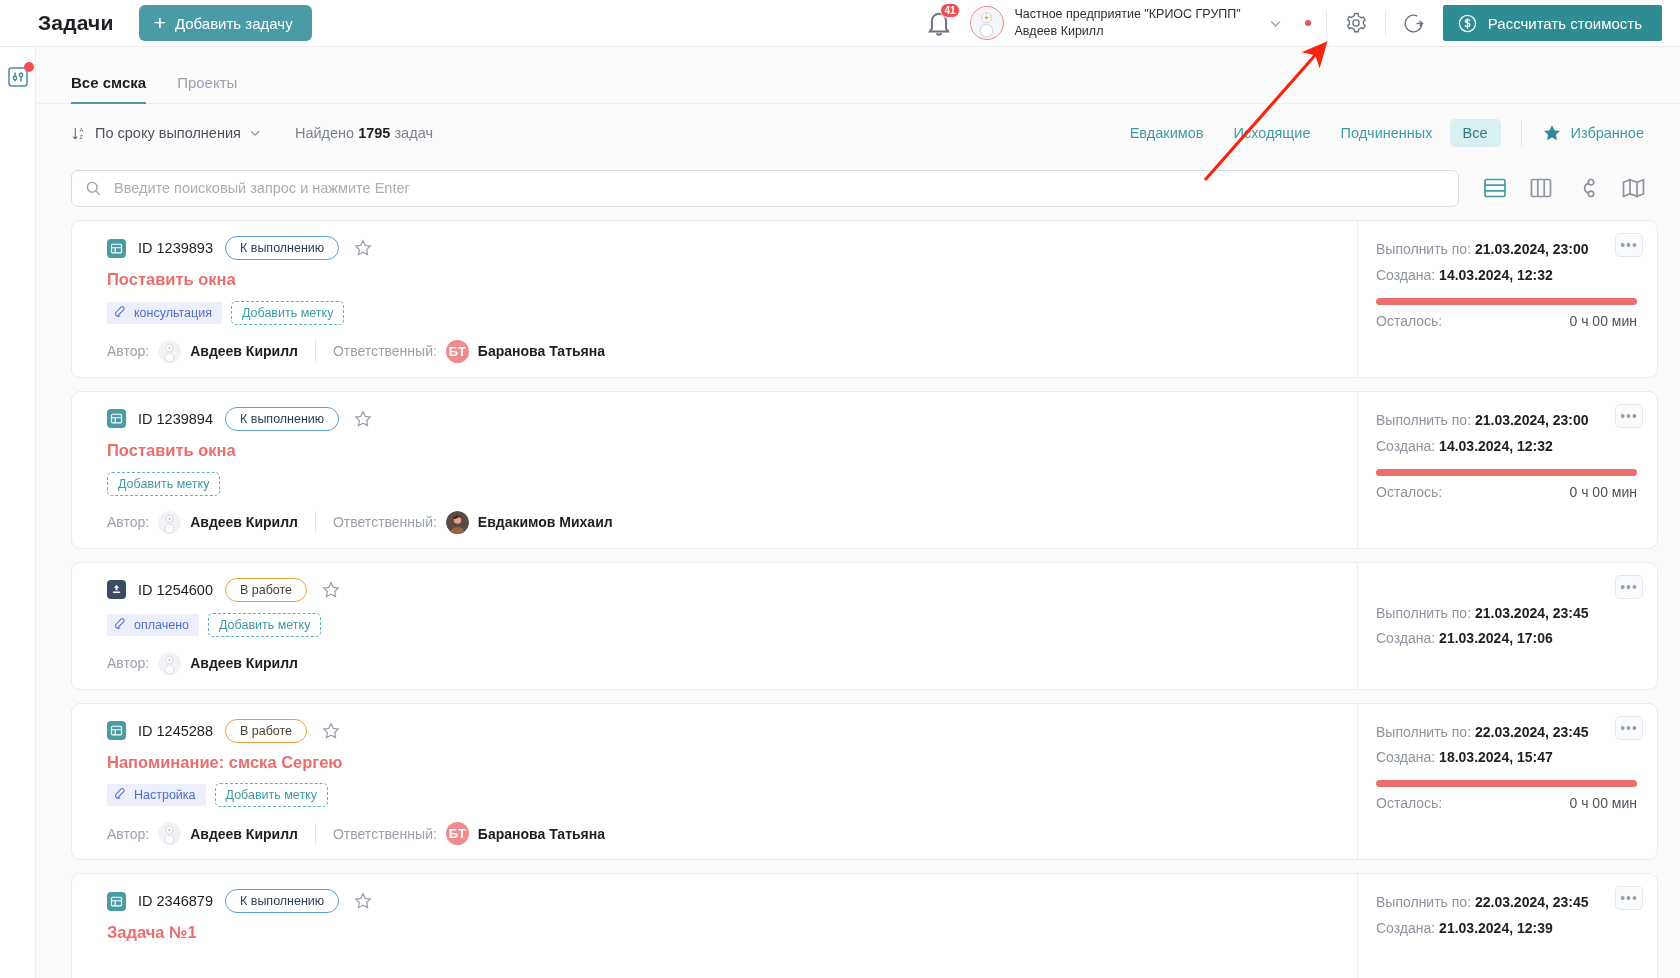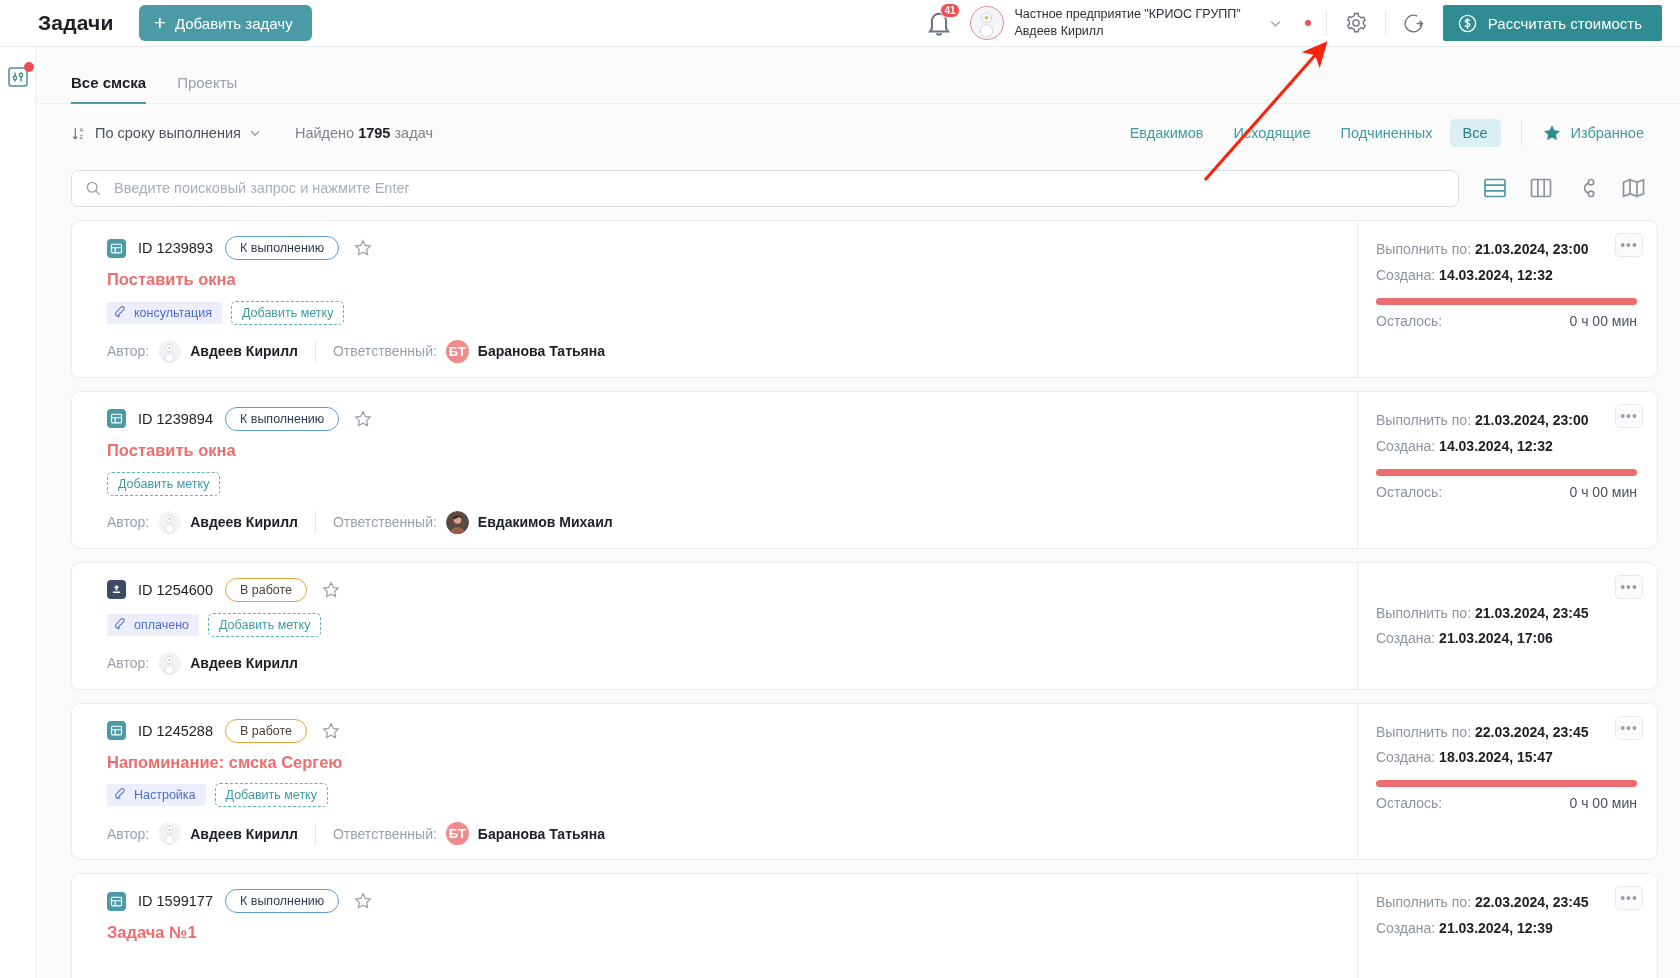--- a/index.html
+++ b/index.html
@@ -563,21 +563,21 @@
 
       <div class="card">
         <div class="card-left">
           <div class="row1">
             <span class="type-ic teal">
               <svg width="13" height="13" viewBox="0 0 14 14" fill="none" stroke="#fff" stroke-width="1.3">
                 <rect x="1.6" y="2.4" width="10.8" height="9.2" rx="1.2"></rect>
                 <path d="M1.6 6.2h10.8M5.6 6.2v5.4"></path>
               </svg>
             </span>
-            <span class="task-id">ID 1599177</span>
+            <span class="task-id">ID 2346879</span>
             <span class="status-pill todo">К выполнению</span>
             <span class="star">
               <svg width="20" height="20" viewBox="0 0 24 24" fill="none" stroke="#9aa1ab" stroke-width="1.5">
                 <path d="M12 3.2l2.7 5.6 6.1.85-4.4 4.25 1.05 6.1L12 17.15l-5.45 2.87 1.05-6.1L3.2 9.65l6.1-.85z"></path>
               </svg>
             </span>
           </div>
           <div class="task-title">Задача №1</div>
 
         </div>

